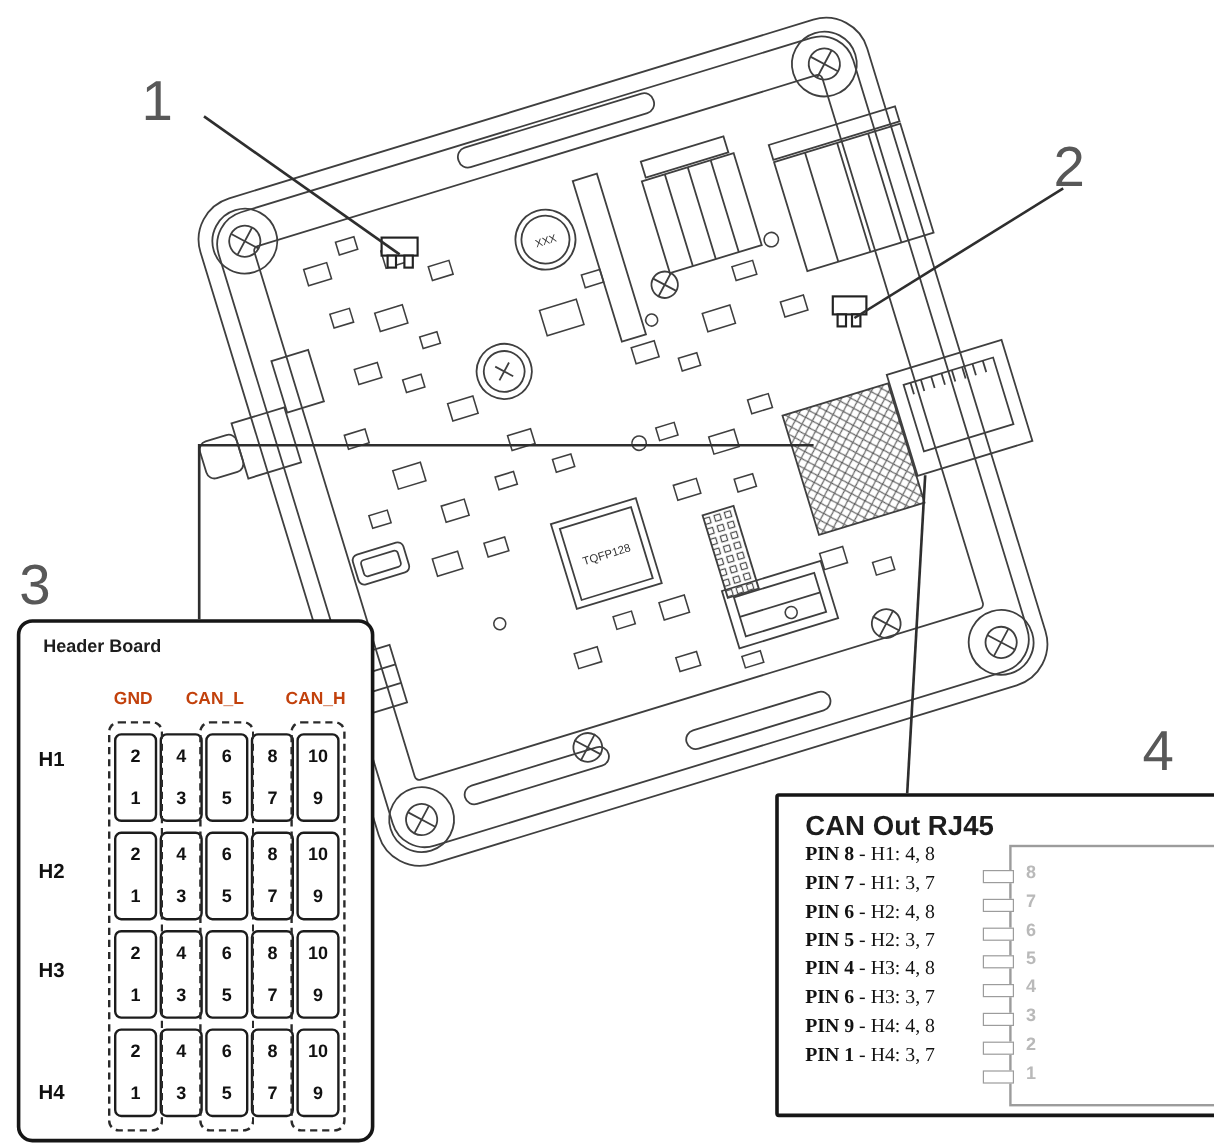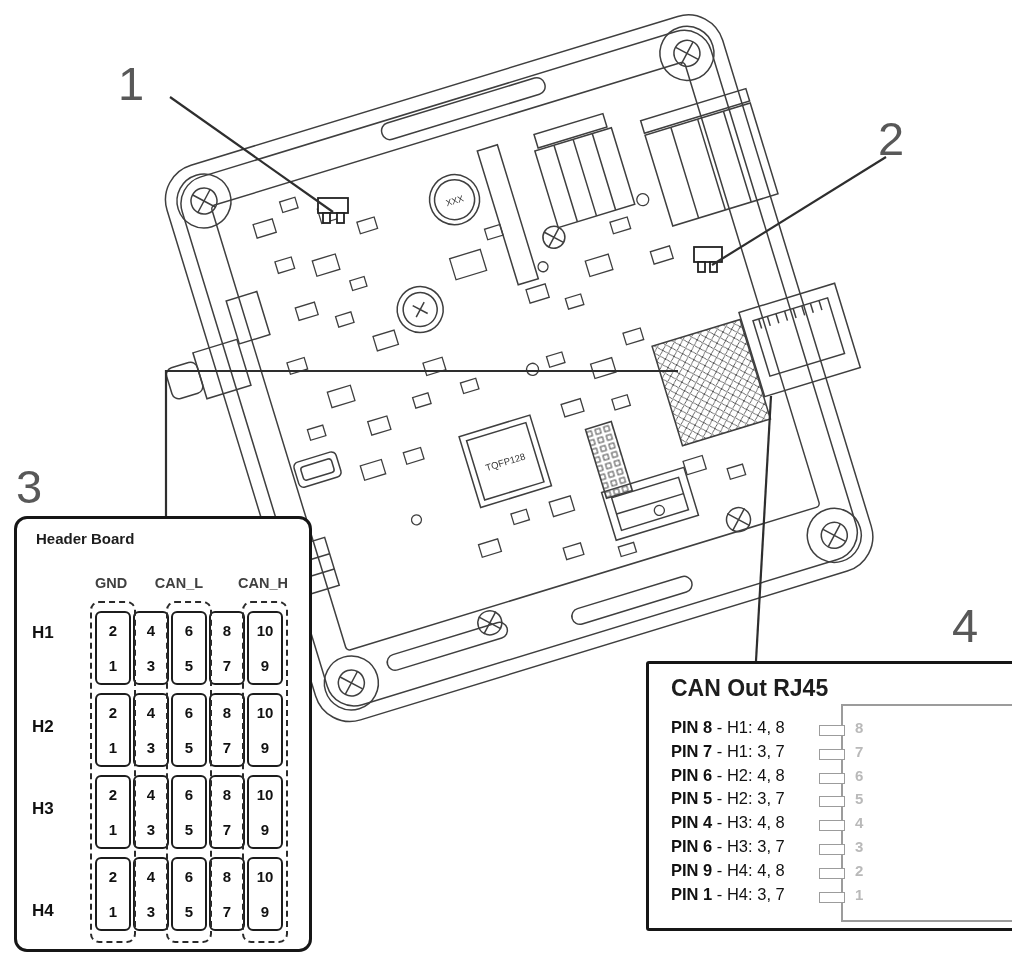--- a/index.html
+++ b/index.html
@@ -14,38 +14,38 @@
   }
   .panel{position:absolute;z-index:2;background:#ffffff;}
   #hb{
     left:14px;top:516px;width:292px;height:430px;
     border:3px solid #161616;border-radius:13px;
   }
   #hb .panel-title{position:absolute;left:19px;top:11px;font-size:15px;font-weight:700;color:#1d1d1d;}
   .hb-grid{position:absolute;left:0;top:0;right:0;bottom:0;}
   .hb-collabel{
     position:absolute;top:56px;width:60px;text-align:center;
-    font-size:14.5px;font-weight:700;color:#404040;
+    font-size:14.5px;font-weight:700;color:#c2410c;
   }
   .hb-rowlabel{position:absolute;left:15px;font-size:17px;font-weight:700;color:#111;}
   .hb-cell{
     position:absolute;width:32px;height:70px;border:2px solid #1c1c1c;border-radius:6px;
     display:flex;flex-direction:column;align-items:center;justify-content:space-around;
     font-size:15px;font-weight:700;color:#111;background:#fff;
   }
   .hb-overlay{
     position:absolute;top:82px;width:42px;height:338px;
     border:2.5px dashed #2a2a2a;border-radius:9px;pointer-events:none;z-index:5;
   }
   #co{
     left:610px;top:661px;width:386px;height:264px;
     border:3px solid #161616;border-radius:3px;margin-left:36px;
   }
   #co .panel-title{position:absolute;left:22px;top:11px;font-size:23px;font-weight:700;color:#1d1d1d;}
-  .co-list{position:absolute;left:22px;top:52px;font-size:16.5px;color:#111;}
+  .co-list{position:absolute;left:22px;top:36px;font-size:16.5px;color:#111;font-family:Liberation Serif, serif;}
   .co-row{height:23.8px;line-height:23.8px;white-space:pre;}
   .co-row b{font-weight:700;}
   .co-jack{
     position:absolute;left:192px;top:40px;width:182px;height:214px;
     border:2px solid #9c9c9c;background:#fff;
   }
   .co-stub{
     position:absolute;left:170px;width:24px;height:9px;
     border:1.5px solid #9c9c9c;background:#fff;
   }

